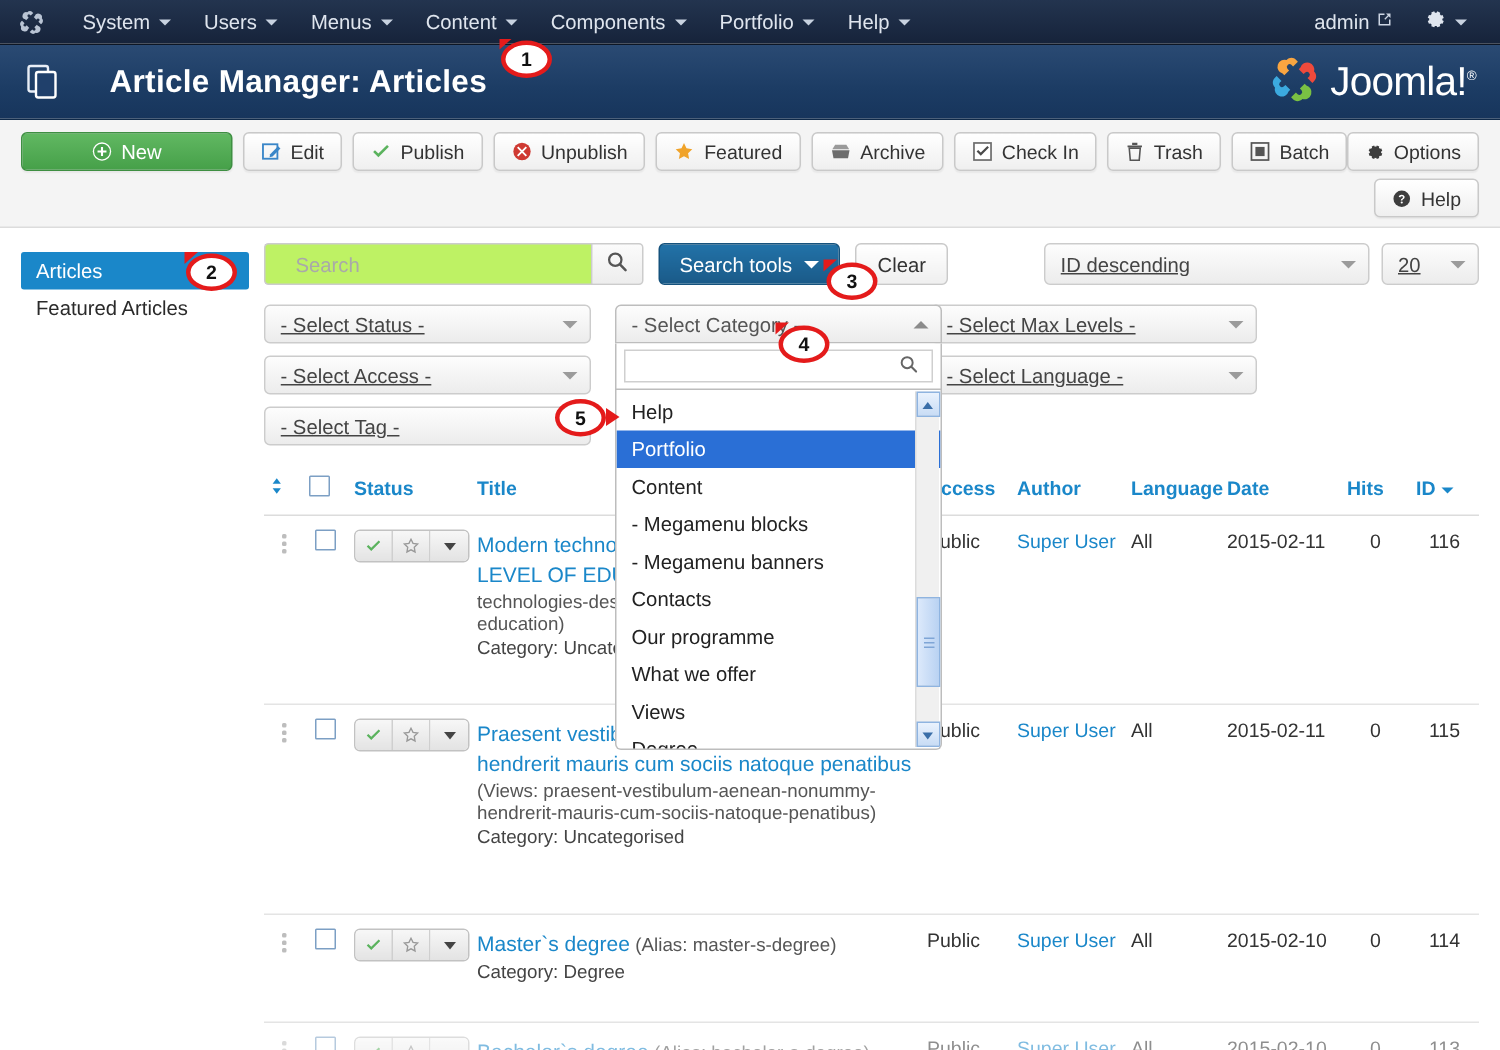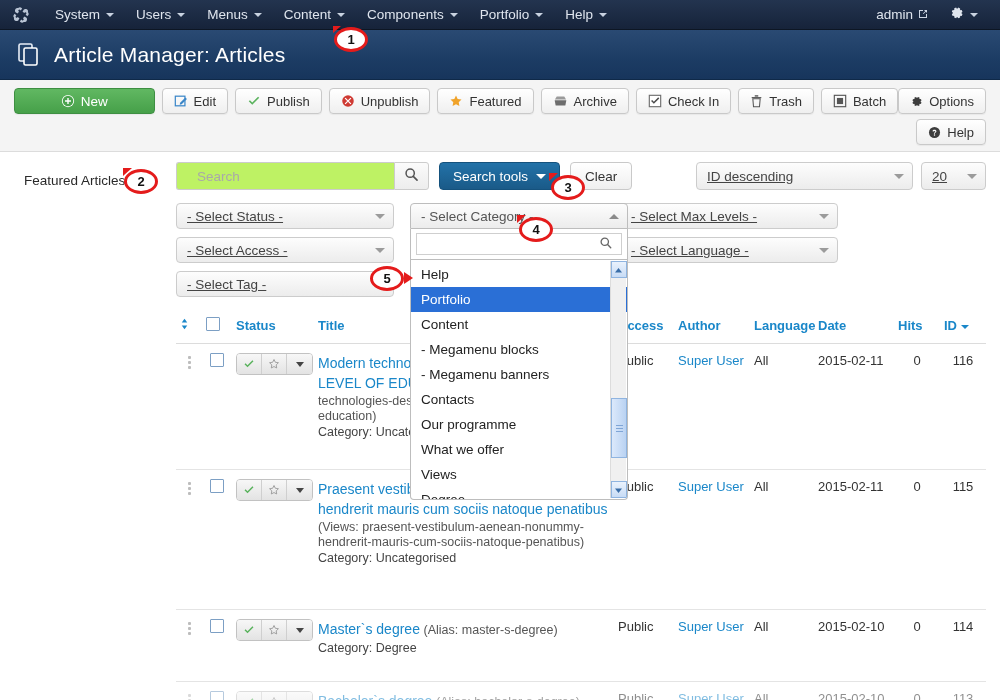--- a/index.html
+++ b/index.html
@@ -43,21 +43,21 @@
 
   
   .pageheader {
     height: 50px;
     background: linear-gradient(to bottom, #2a4a73 0%, #1c3c64 60%, #17355c 100%);
     display: flex; align-items: center; padding: 0 16px;
     position: relative; z-index: 30;
     border-bottom: 1px solid #0f2948;
   }
   .ph-icon { width: 26px; height: 26px; margin-right: 12px; position: relative; }
-  .ph-title { color: #fff; font-size: 21px; font-weight: normal; letter-spacing: .2px; }
+  .ph-title { color: #fff; font-size: 21px; font-weight: bold; letter-spacing: .2px; margin-left: 19px; }
   .joomla-brand { margin-left: auto; display: flex; align-items: center; gap: 7px; }
   .joomla-brand .jtext { color: #fff; font-size: 27px; letter-spacing: -0.5px; position: relative;}
   .joomla-brand .jreg { font-size: 9px; vertical-align: super; }
 
   
   .toolbar {
     background: #f4f4f4;
     border-bottom: 1px solid #dcdcdc;
     padding: 8px 14px 6px 14px;
     position: relative; z-index: 20;
@@ -306,20 +306,31 @@
   </div>
 
   <div class="pageheader">
     <span class="ph-icon">
       <svg width="26" height="26" viewBox="0 0 26 26">
         <rect x="3" y="2" width="13" height="17" rx="1.5" fill="none" stroke="#e8eef7" stroke-width="1.6"></rect>
         <rect x="8" y="6" width="13" height="17" rx="1.5" fill="#20406b" stroke="#ffffff" stroke-width="1.6"></rect>
       </svg>
     </span>
     <h1 class="ph-title">Article Manager: Articles</h1>
+    <div class="joomla-brand">
+      <span>
+        <svg width="34" height="34" viewBox="0 0 18 18">
+          <path fill="#f9a541" d="M6.2 2.1c1-1 2.5-1 3.4 0l.6.6-1.7 1.7-.6-.6a1 1 0 0 0-1.4 1.4l.6.6L5.4 7.5l-.6-.6a2.4 2.4 0 0 1 1.4-4.8z"></path>
+          <path fill="#7ac143" d="M11.8 15.9c-1 1-2.5 1-3.4 0l-.6-.6 1.7-1.7.6.6a1 1 0 0 0 1.4-1.4l-.6-.6 1.7-1.7.6.6a2.4 2.4 0 0 1-1.4 4.8z"></path>
+          <path fill="#3caadf" d="M2.1 11.8c-1-1-1-2.5 0-3.4l.6-.6 1.7 1.7-.6.6a1 1 0 0 0 1.4 1.4l.6-.6 1.7 1.7-.6.6a2.4 2.4 0 0 1-4.8-1.4z"></path>
+          <path fill="#ef4a3c" d="M15.9 6.2c1 1 1 2.5 0 3.4l-.6.6-1.7-1.7.6-.6a1 1 0 0 0-1.4-1.4l-.6.6-1.7-1.7.6-.6a2.4 2.4 0 0 1 4.8 1.4z"></path>
+        </svg>
+      </span>
+      <span class="jtext"><span>Joomla!</span><span class="jreg">®</span></span>
+    </div>
   </div>
 
   <div class="toolbar">
     <div class="tb-row">
       <button class="btn btn-new">
         <span class="ico">
           <svg width="14" height="14" viewBox="0 0 16 16">
               <circle cx="8" cy="8" r="7" fill="#fff"></circle>
               <circle cx="8" cy="8" r="6" fill="#4aa34d"></circle>
               <path d="M7.2 4.6h1.6v2.6h2.6v1.6H8.8v2.6H7.2V8.8H4.6V7.2h2.6z" fill="#fff"></path>
@@ -426,20 +437,23 @@
           </span>
           <span>Help</span>
         </button>
       </div>
     </div>
   </div>
 
   <div class="bodyarea">
 
     <div class="sidebar">
+      <div class="side-item active">
+        <span>Articles</span>
+      </div>
       <div class="side-item">
         <span>Featured Articles</span>
       </div>
     </div>
 
     <div class="content">
 
       <div class="searchrow">
         <div class="searchbox">
           <input type="text" value="" placeholder="Search" style="">

